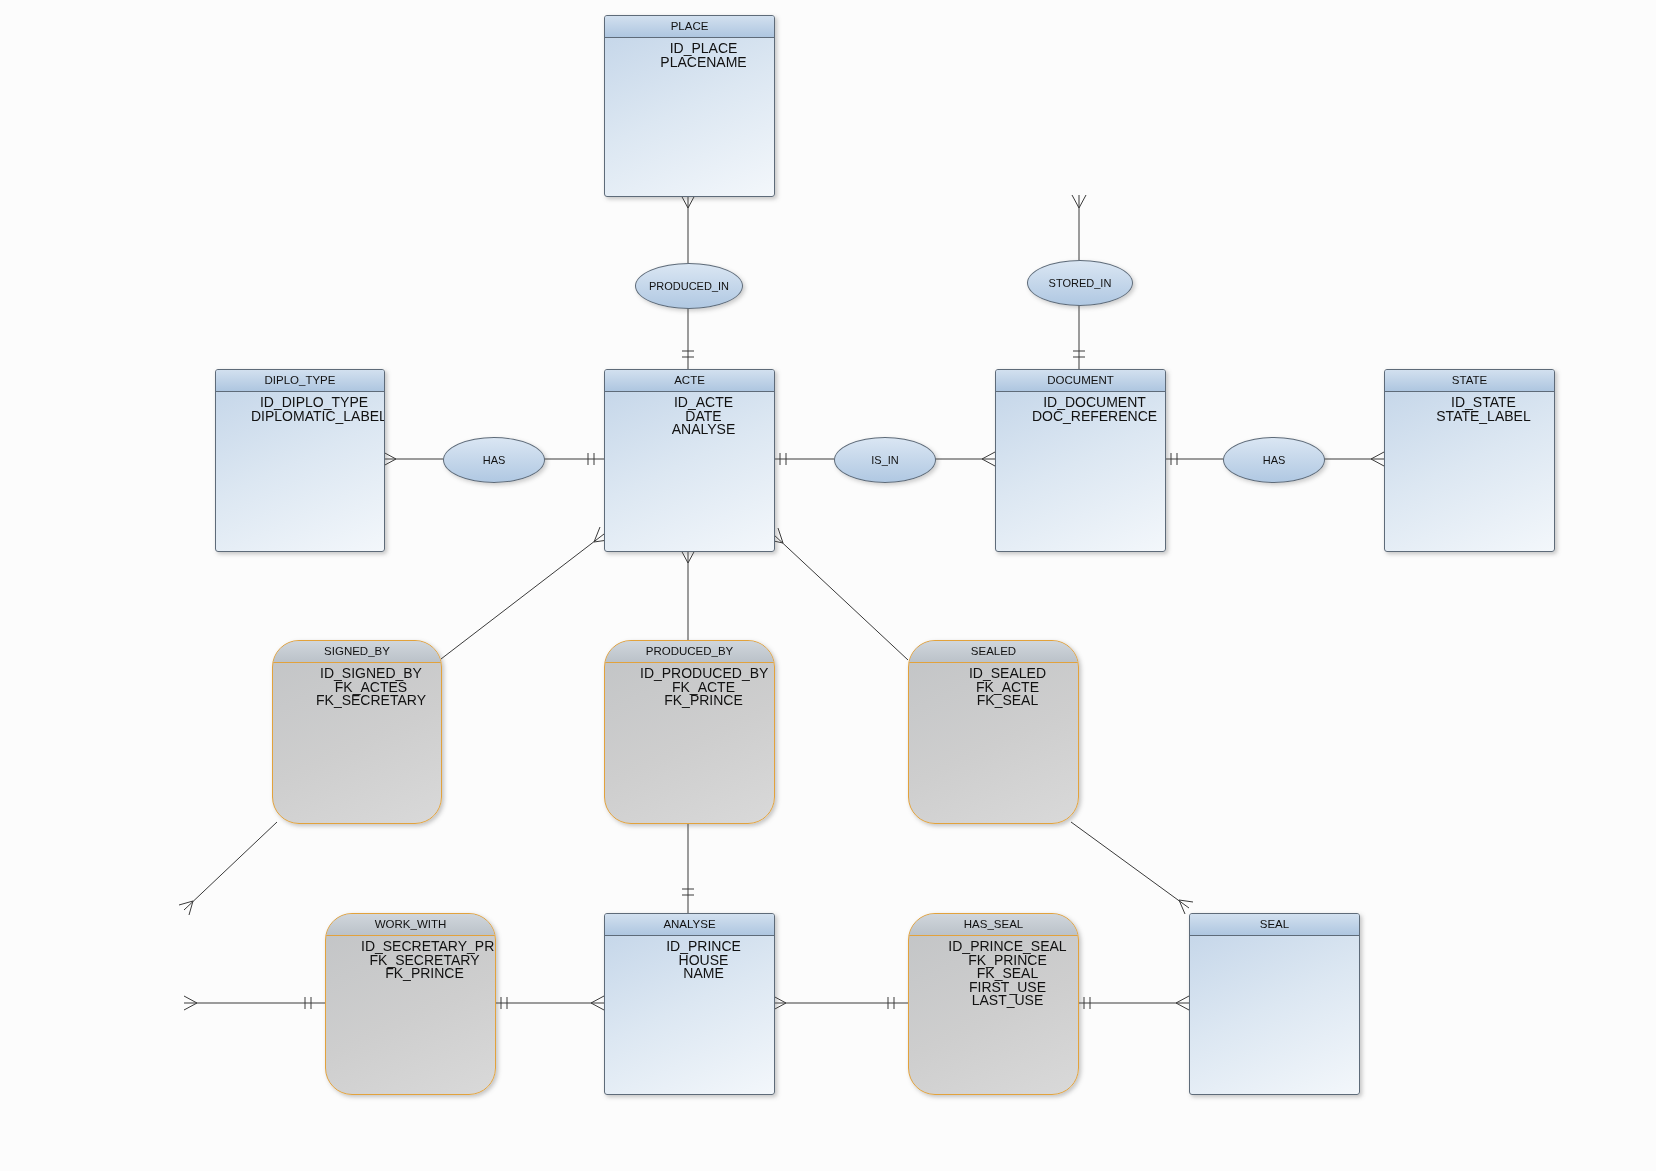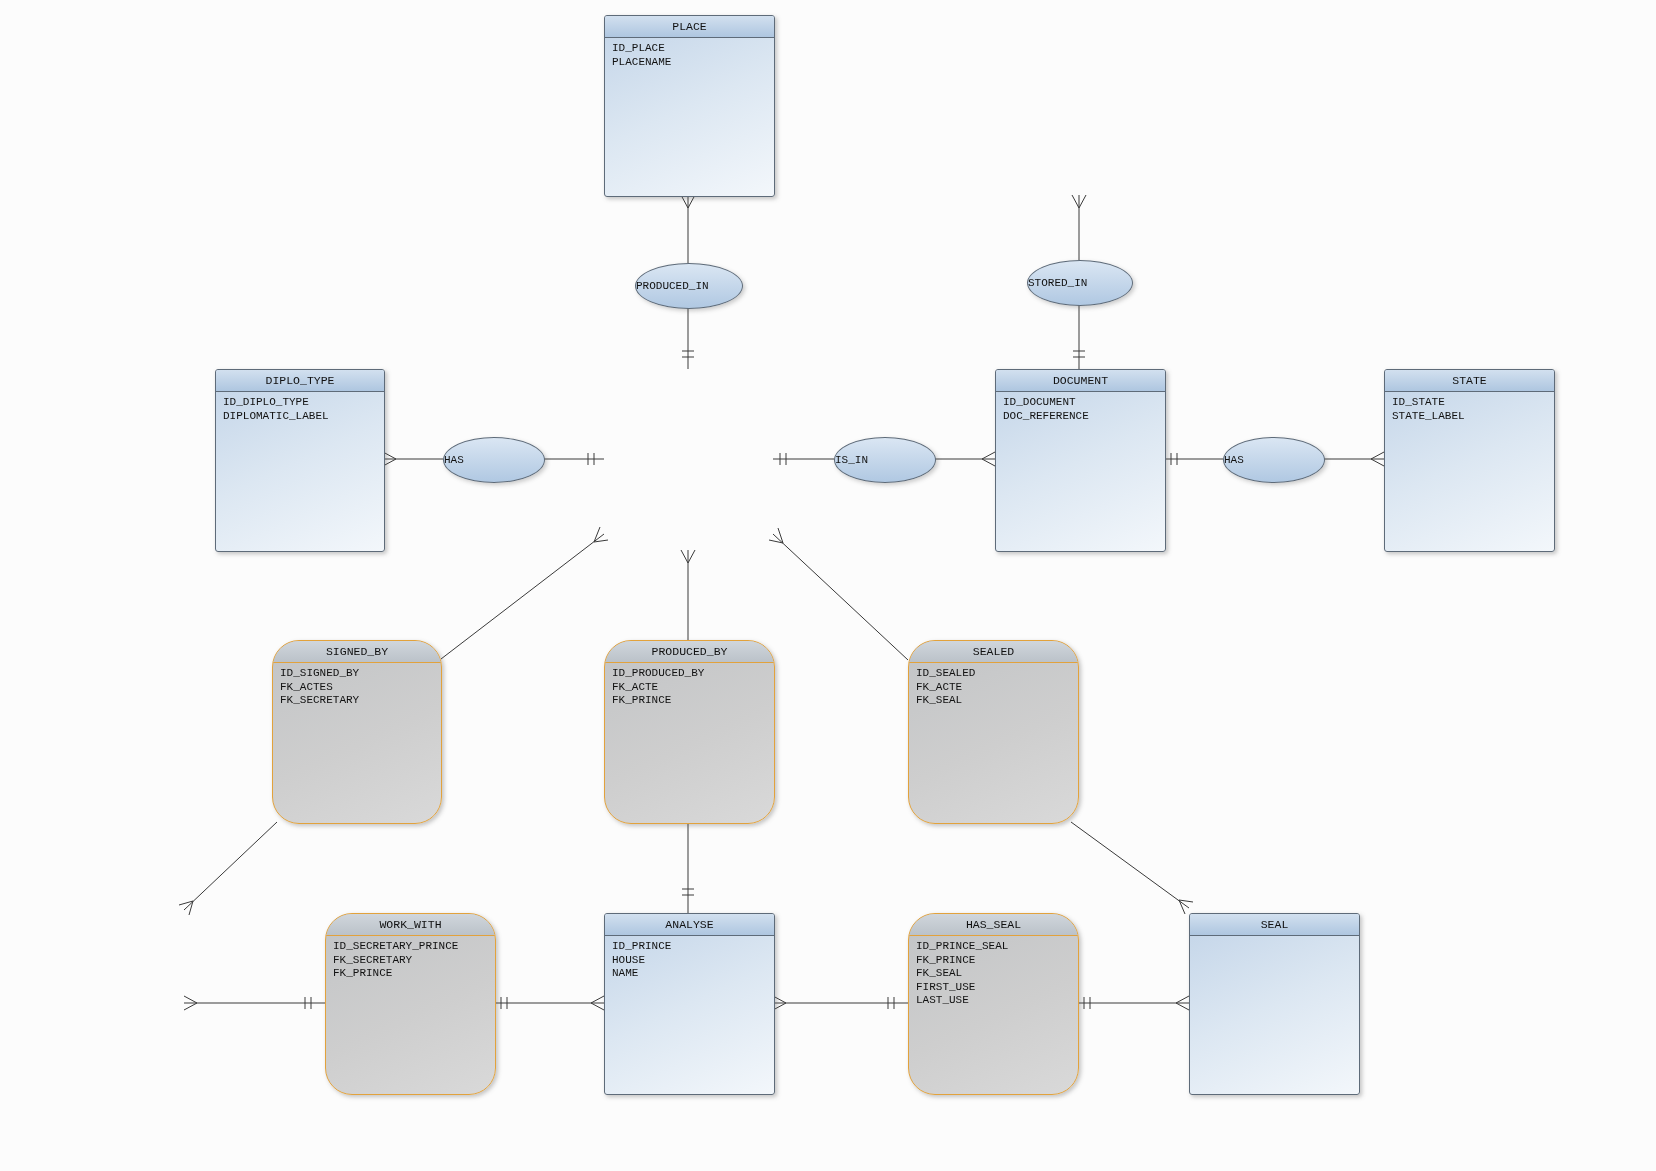--- a/index.html
+++ b/index.html
@@ -1,20 +1,20 @@
 <!DOCTYPE html>
 <html><head>
 <meta charset="utf-8">
 <style>
   html,body{margin:0;padding:0;background:#fcfcfc;}
   #canvas{
     position:relative;
     width:1656px;height:1171px;
     background:#fcfcfc;
-    font-family:Liberation Mono, monospace;
+    font-family:Liberation Sans, sans-serif;
     overflow:hidden;
   }
   #connectors{position:absolute;left:0;top:0;width:1656px;height:1171px;}
   #connectors line{stroke:#3a3a3a;stroke-width:1;fill:none;}
 
   .entity{
     position:absolute;
     border:1px solid #5e6b79;
     border-radius:3px;
     background:linear-gradient(155deg,#c2d4e8 0%,#dce7f2 50%,#f3f7fb 100%);
@@ -23,40 +23,41 @@
   }
   .entity .hdr{
     height:21px;line-height:21px;
     text-align:center;
     font-size:11.5px;color:#111;
     background:linear-gradient(#d2e0ef,#aec6e0);
     border-bottom:1px solid #5e6b79;
   }
   .entity .attrs{
     padding:4px 7px;
-    font-size:11px;line-height:13.5px;color:#111;
+    font-size:14px;line-height:13.5px;color:#111;
     white-space:pre-line;
-    text-align:left;
+    text-align:center;
+    margin-left:28px;
   }
   .junction{
     border-color:#e2a23c;
     background:linear-gradient(155deg,#c2c4c6 0%,#cecece 55%,#d9d9d9 100%);
     border-radius:27px;
   }
   .junction .hdr{
     background:linear-gradient(#d0d6dc,#bbc2c9);
     border-bottom:1px solid #e2a23c;
   }
   .rel{
     position:absolute;
     border:1px solid #5e6b79;
     border-radius:50%;
     background:linear-gradient(#dae6f3,#b0c8e2);
     box-shadow:2px 2px 4px rgba(90,90,90,.3);
-    display:flex;align-items:center;justify-content:flex-start;
+    display:flex;align-items:center;justify-content:center;
   }
   .rel span{font-size:11px;color:#111;}
 </style>
 </head>
 <body>
 
 <div id="canvas">
 
   <svg id="connectors" xmlns="http://www.w3.org/2000/svg">
     <g>
@@ -165,20 +166,26 @@
 PLACENAME</div>
   </div>
 
 
   <div class="entity" style="left:215px;top:369px;width:168px;height:181px">
     <div class="hdr">DIPLO_TYPE</div>
     <div class="attrs">ID_DIPLO_TYPE
 DIPLOMATIC_LABEL</div>
   </div>
 
+  <div class="entity" style="left:604px;top:369px;width:169px;height:181px">
+    <div class="hdr">ACTE</div>
+    <div class="attrs">ID_ACTE
+DATE
+ANALYSE</div>
+  </div>
 
   <div class="entity" style="left:995px;top:369px;width:169px;height:181px">
     <div class="hdr">DOCUMENT</div>
     <div class="attrs">ID_DOCUMENT
 DOC_REFERENCE</div>
   </div>
 
   <div class="entity" style="left:1384px;top:369px;width:169px;height:181px">
     <div class="hdr">STATE</div>
     <div class="attrs">ID_STATE

